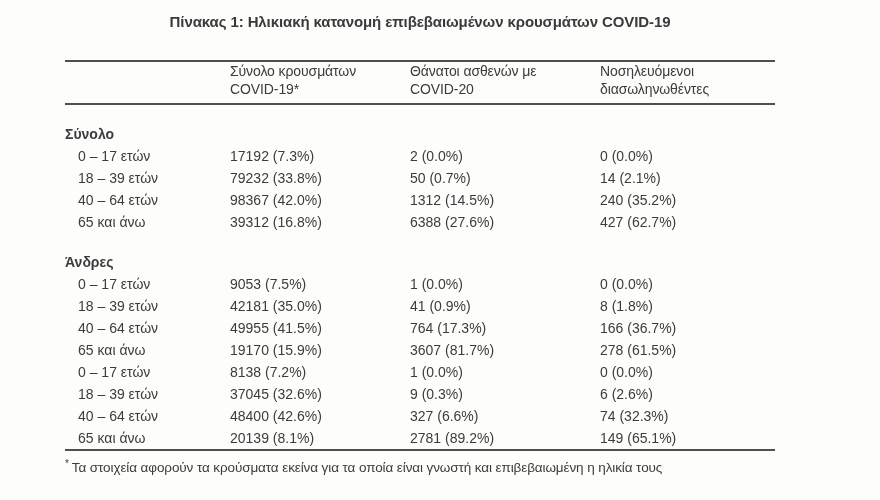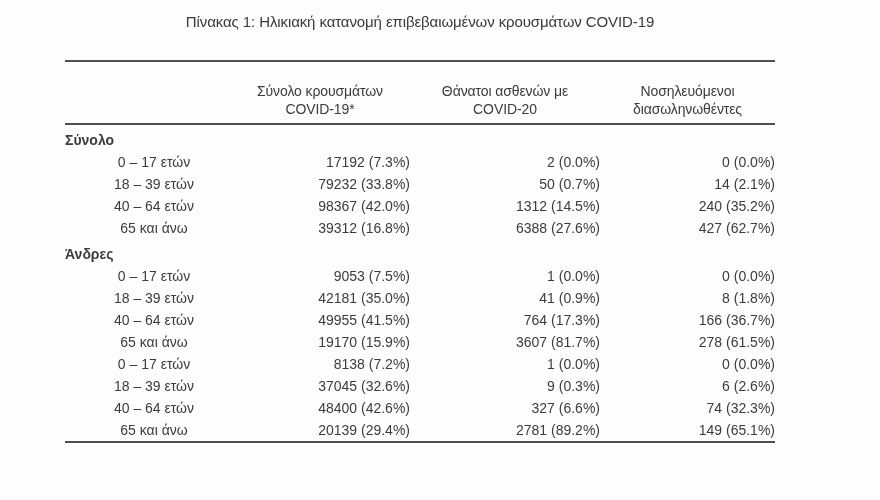--- a/index.html
+++ b/index.html
@@ -10,21 +10,21 @@
     color: #3c3c3c;
     overflow: hidden;
   }
   .doc {
     position: absolute;
     left: 65px; top: 10px;
     width: 710px;
   }
   .title {
     font-size: 15px;
-    font-weight: normal;
+    font-weight: bold;
     color: #3a3a3a;
     text-align: center;
     letter-spacing: -0.1px;
     margin: 2px 0 28px 0;
     line-height: 20px;
   }
   table.data-table {
     width: 710px;
     border-collapse: collapse;
     table-layout: fixed;
@@ -32,43 +32,43 @@
     color: #3c3c3c;
     border-top: 2px solid #4f4f4f;
     border-bottom: 2px solid #4f4f4f;
   }
   col.c1 { width: 165px; }
   col.c2 { width: 180px; }
   col.c3 { width: 190px; }
   col.c4 { width: 175px; }
   thead th {
     font-weight: normal;
-    text-align: center;
+    text-align: left;
     vertical-align: middle;
-    padding: 20px 0 5px 0;
+    padding: 0 0 5px 0;
     line-height: 18px;
     border-bottom: 2px solid #4f4f4f;
     letter-spacing: -0.1px;
   }
   tr.section-row td {
     font-weight: bold;
     text-align: left;
-    padding: 7px 0 2px 0;
+    padding: 21px 0 2px 0;
     line-height: 17px;
     margin-top: 32px;
   }
   tr.data-row td {
     padding: 3px 0 3px 0;
     line-height: 16px;
   }
   tr.data-row td.row-label {
-    text-align: center;
+    text-align: left;
     padding-left: 13px;
   }
-  td.num { text-align: right; }
+  td.num { text-align: left; }
   .footnote {
     margin-top: 8px;
     font-size: 13.5px;
     line-height: 17px;
     color: #3c3c3c;
     letter-spacing: -0.1px;
   }
   .footnote sup {
     font-size: 10px;
     vertical-align: super;
@@ -178,22 +178,25 @@
         <td class="num">6 (2.6%)</td>
       </tr>
       <tr class="data-row">
         <td class="row-label">40 – 64 ετών</td>
         <td class="num">48400 (42.6%)</td>
         <td class="num">327 (6.6%)</td>
         <td class="num">74 (32.3%)</td>
       </tr>
       <tr class="data-row">
         <td class="row-label">65 και άνω</td>
-        <td class="num">20139 (29.4%)</td>
+        <td class="num">20139 (8.1%)</td>
         <td class="num">2781 (89.2%)</td>
         <td class="num">149 (65.1%)</td>
       </tr>
 
     </tbody>
   </table>
 
+  <div class="footnote">
+    <sup>*</sup><span>Τα στοιχεία αφορούν τα κρούσματα εκείνα για τα οποία είναι γνωστή και επιβεβαιωμένη η ηλικία τους</span>
+  </div>
 
 </div>
 
 </body></html>

